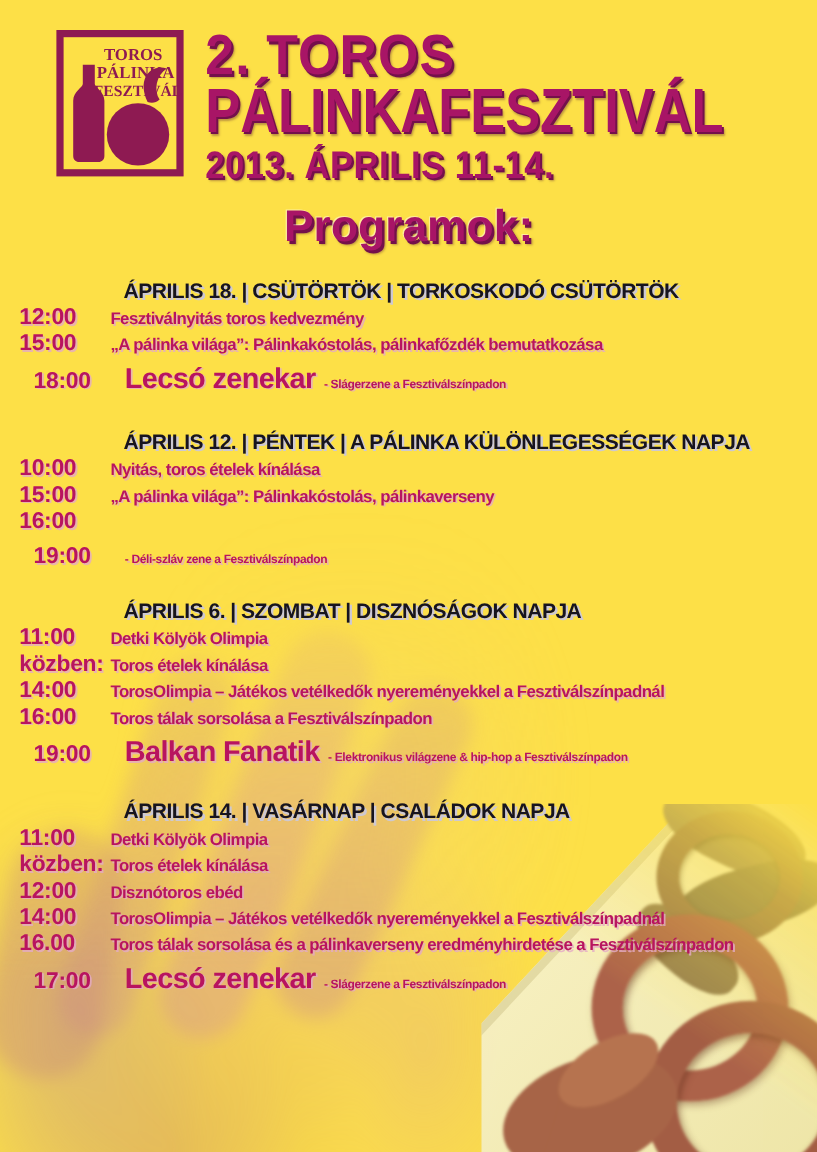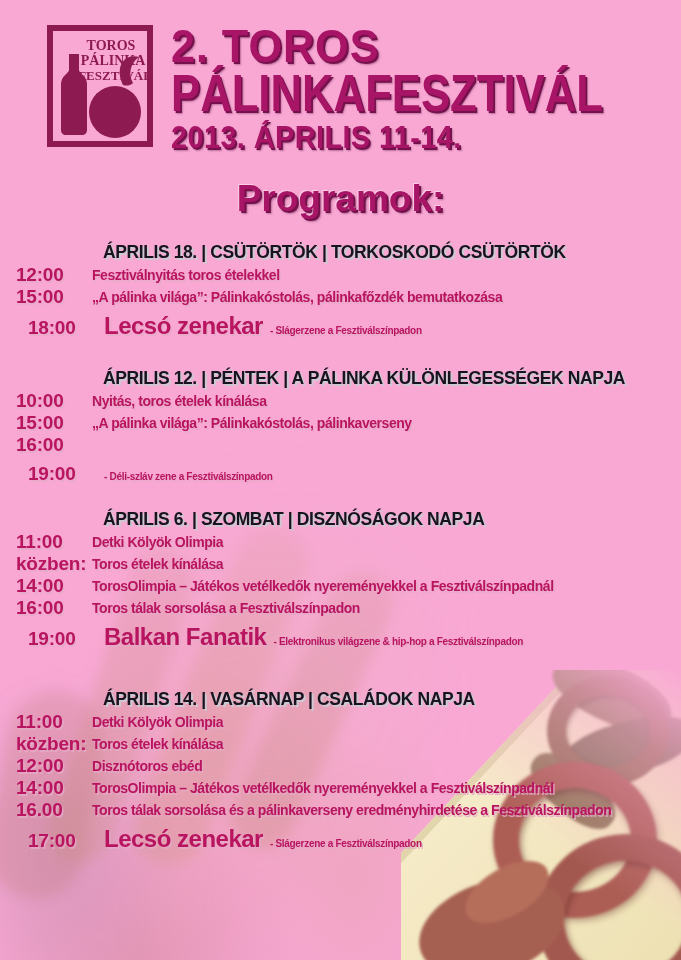--- a/index.html
+++ b/index.html
@@ -1,19 +1,19 @@
 <!DOCTYPE html>
 <html><head>
 <meta charset="utf-8">
 <style>
   html,body{margin:0;padding:0;}
   body{background:#888;}
   .poster{
     position:relative; width:681px; height:960px;
-    background:#f9a8d4; overflow:hidden;
+    background:#fde047; overflow:hidden;
     font-family:"Liberation Sans", sans-serif;
   }
 
   
   .photo-left{
     position:absolute; left:-30px; bottom:-30px; width:580px; height:580px;
     filter:blur(7px);
     -webkit-mask-image:linear-gradient(to bottom, transparent 0%, rgba(0,0,0,.65) 35%, #000 70%);
     mask-image:linear-gradient(to bottom, transparent 0%, rgba(0,0,0,.65) 35%, #000 70%);
     background:
@@ -60,21 +60,21 @@
   .header-row{position:relative; display:flex; padding:24px 0 0 45px;}
   .logo{width:110px; height:124px; flex:none;}
   .title-block{margin-left:16px; margin-top:0;}
   .title-line{color:#A81566; font-weight:bold; white-space:nowrap;
       text-shadow:2px 2px 0 #74104b, 3px 3px 2px rgba(70,10,50,.35);}
   .t1{font-size:47px; line-height:44px; transform:scaleX(.92); transform-origin:left; letter-spacing:1px;}
   .t2{font-size:52px; line-height:48px; transform:scaleX(.84); transform-origin:left; margin-top:1px;}
   .t3{font-size:32px; line-height:32px; transform:scaleX(.90); transform-origin:left; margin-top:4px; letter-spacing:.5px;}
 
   .programs-heading{
-    margin-top:26px; text-align:center;
+    margin-top:16px; text-align:center;
     font-size:37px; line-height:40px; font-weight:bold; color:#A81566;
     text-shadow:-1px -1px 0 rgba(255,255,255,.45), 2px 2px 0 #74104b, 3px 3px 2px rgba(70,10,50,.35);
   }
 
   
   .days{position:relative;}
   .day-header{
     margin-left:103px; font-size:17.5px; line-height:22px; font-weight:bold;
     color:#17141F; letter-spacing:-0.4px; white-space:nowrap;
     text-shadow:2px 2px 0 #cdc8d2;
@@ -99,21 +99,21 @@
   .band-row .row-time{line-height:28px;}
   .band-name{
     font-size:24px; font-weight:bold; color:#B8145F; letter-spacing:-0.5px;
     margin-right:7px; text-shadow:1.5px 1.5px 0 rgba(228,170,198,.8);text-align:right;
   }
   .band-desc{
     font-size:10px; font-weight:bold; color:#B8145F; letter-spacing:-0.3px;
     text-shadow:1.5px 1.5px 0 rgba(228,170,198,.8);
   }
   .day-1{margin-top:22px;} .day-2{margin-top:22px;}
-  .day-3{margin-top:17px;} .day-4{margin-top:32px;}
+  .day-3{margin-top:17px;} .day-4{margin-top:19px;}
 </style>
 </head>
 <body>
 
 <div class="poster">
 
   <div class="photo-left">
     <div class="sausage s1"></div>
     <div class="sausage s2"></div>
     <div class="sausage s3"></div>
@@ -151,21 +151,21 @@
   </div>
 
   <div class="programs-heading">Programok:</div>
 
   <div class="days">
 
     <div class="day day-1">
       <div class="day-header">ÁPRILIS 18. | CSÜTÖRTÖK | TORKOSKODÓ CSÜTÖRTÖK</div>
       <div class="row">
         <span class="row-time">12:00</span>
-        <span class="row-text">Fesztiválnyitás toros ételekkel</span>
+        <span class="row-text">Fesztiválnyitás toros kedvezmény</span>
       </div>
       <div class="row">
         <span class="row-time">15:00</span>
         <span class="row-text">„A pálinka világa”: Pálinkakóstolás, pálinkafőzdék bemutatkozása</span>
       </div>
       <div class="row band-row">
         <span class="row-time">18:00</span>
         <span class="band-name">Lecsó zenekar</span>
         <span class="band-desc">- Slágerzene a Fesztiválszínpadon</span>
       </div>

